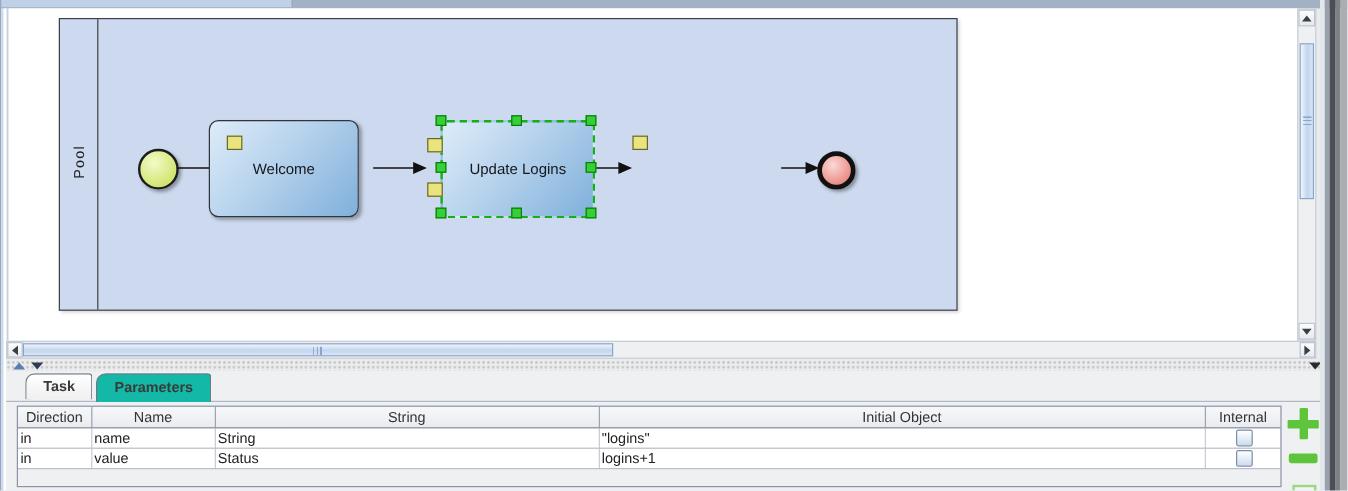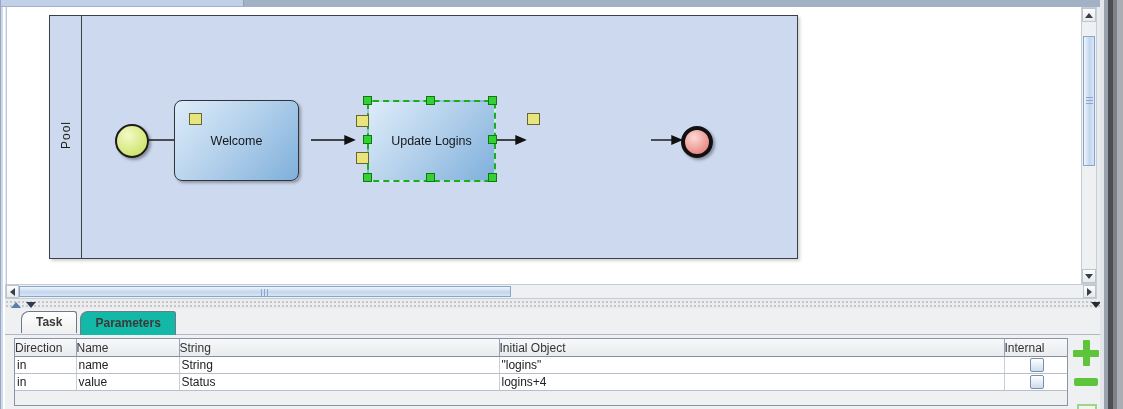--- a/index.html
+++ b/index.html
@@ -83,21 +83,21 @@
   .tab{height:21px;line-height:21px;padding:0 14px;margin-right:3px;
         border:1px solid #6f7988;border-bottom:none;border-radius:8px 3px 0 0;
         background:linear-gradient(#ffffff,#efefef);
         font-size:12px;font-weight:bold;color:#3a3a3a;}
   .tab.sel{height:23px;line-height:23px;background:#14b8a6;position:relative;z-index:2;}
   .tab-line{left:0;top:25px;width:1095px;height:1px;background:#7e8aa0;opacity:.55;}
 
   
   .tablewrap{left:9px;top:29px;width:1054px;height:68px;border:1px solid #8a94a6;box-sizing:border-box;background:#eef0f2;}
   table.params{border-collapse:collapse;width:100%;table-layout:fixed;font-size:12px;color:#222;}
-  table.params th{height:17px;font-weight:normal;color:#333;text-align:left;
+  table.params th{height:17px;font-weight:normal;color:#333;text-align:center;
         background:linear-gradient(#f7f8fa,#e9ebee);
         border-right:1px solid #9aa4b6;border-bottom:1px solid #848ea0;padding:0;overflow:hidden;white-space:nowrap;}
   table.params td{height:16px;background:#ffffff;border-right:1px solid #c8cdd6;border-bottom:1px solid #b9bfca;
         padding:0 0 0 2px;overflow:hidden;white-space:nowrap;}
   table.params th:last-child,table.params td:last-child{border-right:none;}
   td.ck{text-align:center;padding:0;}
   .checkbox{display:inline-block;width:12px;height:12px;border:1px solid #7d8ea8;border-radius:2px;
         background:linear-gradient(#ffffff,#cddcee);vertical-align:middle;}
 
   
@@ -228,21 +228,21 @@
             <td>in</td>
             <td>name</td>
             <td>String</td>
             <td>"logins"</td>
             <td class="ck"><span class="checkbox"></span></td>
           </tr>
           <tr>
             <td>in</td>
             <td>value</td>
             <td>Status</td>
-            <td>logins+4</td>
+            <td>logins+1</td>
             <td class="ck"><span class="checkbox"></span></td>
           </tr>
         </tbody>
       </table>
     </div>
 
     <div class="abs btncol">
       <div class="abs plus"></div>
       <div class="abs minus"></div>
       <div class="abs partial-btn"></div>

